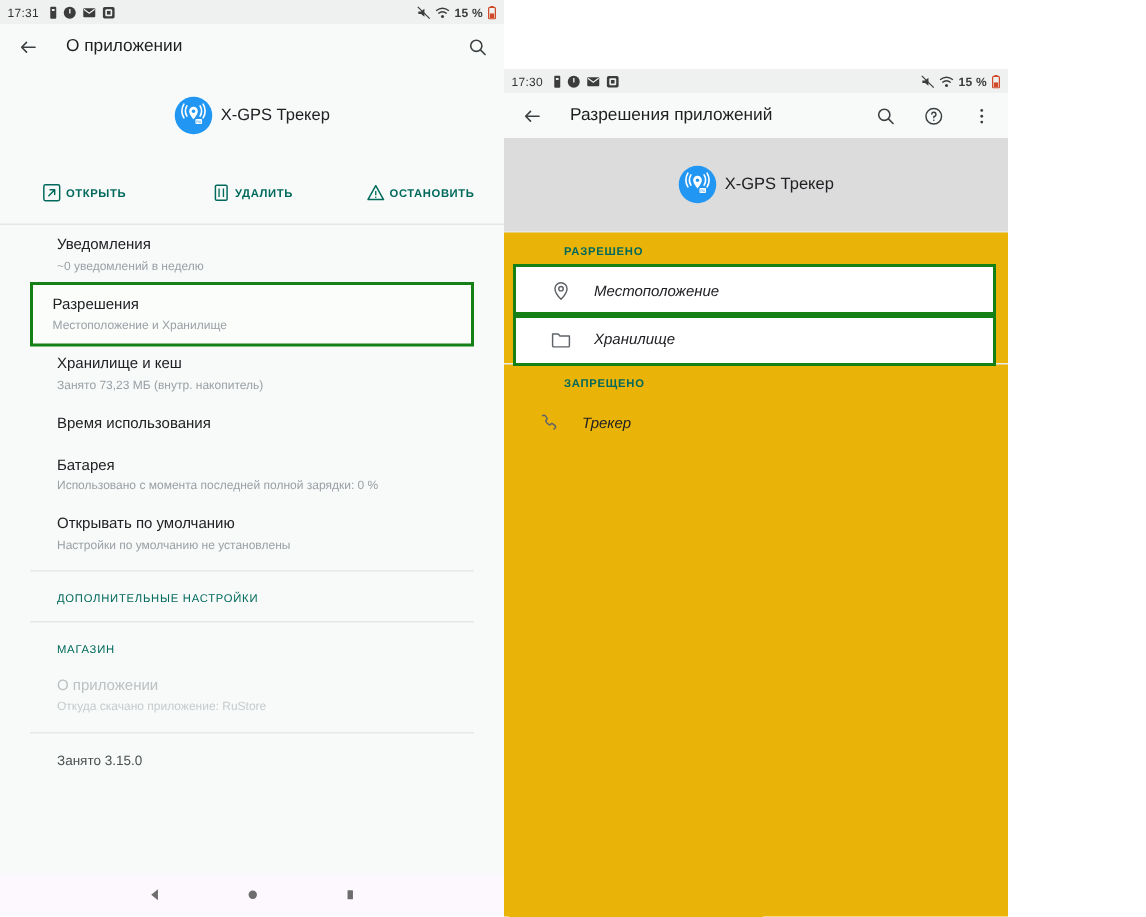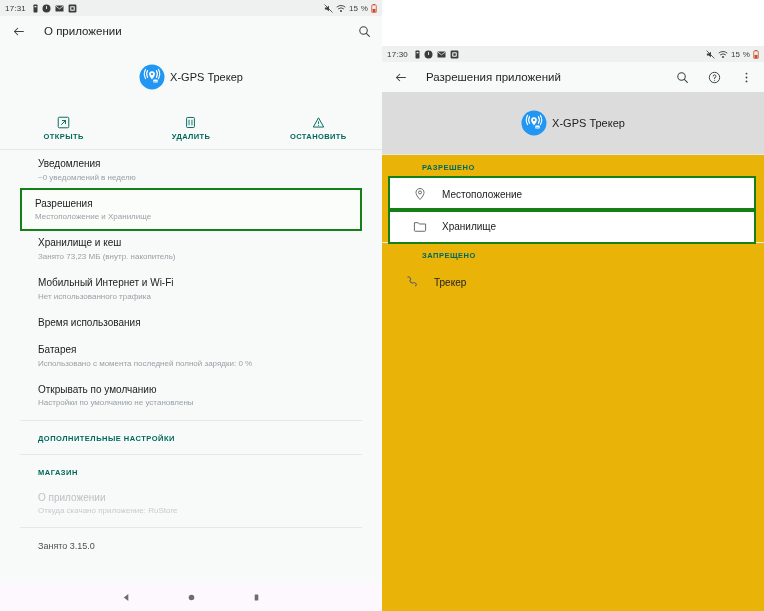--- a/index.html
+++ b/index.html
@@ -2,36 +2,36 @@
 <html><head>
 <meta charset="utf-8">
 <style>
   * { box-sizing: border-box; margin: 0; padding: 0; }
   html, body {
     width: 764px; height: 611px;
     font-family: "Liberation Sans", sans-serif;
     background: #ffffff;
     overflow: hidden;
   }
-  .screen { position: relative; width: 764px; height: 611px; display: flex; }
+  .screen { position: relative; width: 672px; height: 611px; display: flex; }
 
   .panel { position: relative; width: 382px; height: 611px; overflow: hidden; }
   .panel-left  { background: #f7faf8; }
   .panel-right { background: #eab308; margin-top: 46px; }
 
   
   .statusbar {
     height: 16px; display: flex; align-items: center;
     padding: 0 5px; background: #eef1ef;
     font-size: 8px; color: #3c3c3c; letter-spacing: .2px;
   }
   .sb-time { font-size: 8px; color: #333; margin-right: 7px; }
   .sb-left-icons { display: flex; align-items: center; gap: 4px; }
   .sb-spacer { flex: 1; }
-  .sb-right { display: flex; gap: 3px; font-size: 8px; color: #3c3c3c; }
+  .sb-right { display: flex; gap: 3px; font-size: 8px; color: #3c3c3c; font-weight: bold; }
 
   
   .appbar {
     height: 30px; display: flex; align-items: center;
     padding: 0 10px; background: #f7faf8;
   }
   .appbar-title {
     font-size: 11.5px; color: #1f1f1f; margin-left: 18px; flex: 1;
     white-space: nowrap;
   }
@@ -49,21 +49,21 @@
 
   
   .app-icon { width: 26px; height: 26px; position: relative; }
 
   
   .actions {
     display: flex; height: 42px; align-items: center;
     border-bottom: 1px solid #e4e9e6; background: #f7faf8;
   }
   .action {
-    flex: 1; display: flex; flex-direction: column;
+    flex: 1; display: flex; flex-direction: row;
     align-items: center; justify-content: center; gap: 3px;
     cursor: pointer;
   }
   .action-label {
     font-size: 7.5px; color: #00695c; font-weight: bold;
     letter-spacing: .4px; text-transform: uppercase;
   }
 
   
   .list { padding: 0; }
@@ -78,41 +78,41 @@
   .row.highlight {
     outline: 2px solid #158015;
     margin: 0 22px; padding-left: 13px; padding-right: 10px;
     background: #fbfdfb;
   }
 
   .divider { height: 1px; background: #e4e9e6; margin: 4px 20px 4px 20px; }
   .divider-full { height: 1px; background: #e4e9e6; }
 
   .section-head {
-    font-size: 7.5px; color: #00695c; font-weight: bold;
+    font-size: 7.5px; color: #00695c; font-weight: normal;
     letter-spacing: .5px; padding: 9px 20px 7px 38px; text-transform: uppercase;
   }
 
   .version { font-size: 9px; color: #4a4f52; padding: 9px 20px 9px 38px; }
 
   
   .perm-section-head {
     font-size: 7.5px; color: #00695c; font-weight: bold;
     letter-spacing: .5px; padding: 8px 20px 6px 40px; text-transform: uppercase;
   }
   .perm-row {
     display: flex; align-items: center; gap: 14px;
     padding: 8px 20px 8px 22px; cursor: pointer;
   }
   .perm-row.highlight {
     outline: 2px solid #158015;
     margin: 0 10px 0 8px; background: #ffffff;
   }
   .perm-icon { width: 16px; height: 16px; display: flex; align-items: center; justify-content: center; flex: 0 0 16px; }
-  .perm-label { font-size: 10px; color: #202124; }
+  .perm-label { font-size: 10px; color: #202124; font-style: italic; }
   .perm-divider { height: 1px; background: #e9ecea; margin-left: 0; }
 
   
   .navbar {
     position: absolute; bottom: 0; left: 0; right: 0;
     height: 28px; display: flex; align-items: center; justify-content: center;
     gap: 56px; border-top: 1px solid #eceae e;
   }
   .navbar-left  { background: #fdf8fd; }
   .navbar-right { background: #fafafa; }
@@ -239,24 +239,20 @@
         <div class="row highlight">
           <div class="row-title">Разрешения</div>
           <div class="row-sub">Местоположение и Хранилище</div>
         </div>
 
         <div class="row">
           <div class="row-title">Хранилище и кеш</div>
           <div class="row-sub">Занято 73,23 МБ (внутр. накопитель)</div>
         </div>
 
-        <div class="row">
-          <div class="row-title">Мобильный Интернет и Wi-Fi</div>
-          <div class="row-sub">Нет использованного трафика</div>
-        </div>
 
         <div class="row">
           <div class="row-title">Время использования</div>
         </div>
 
         <div class="row">
           <div class="row-title">Батарея</div>
           <div class="row-sub">Использовано с момента последней полной зарядки: 0 %</div>
         </div>
 

